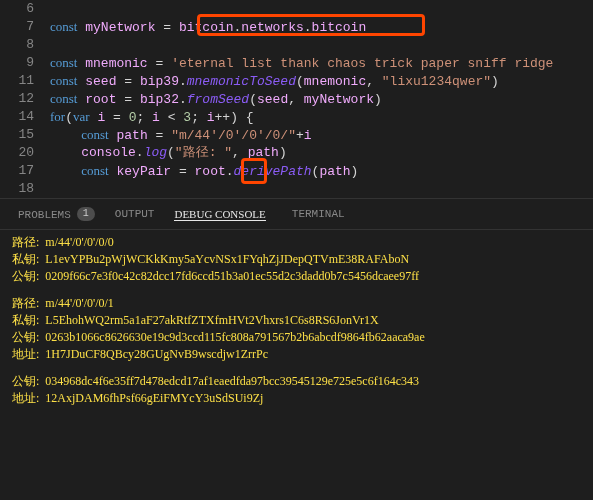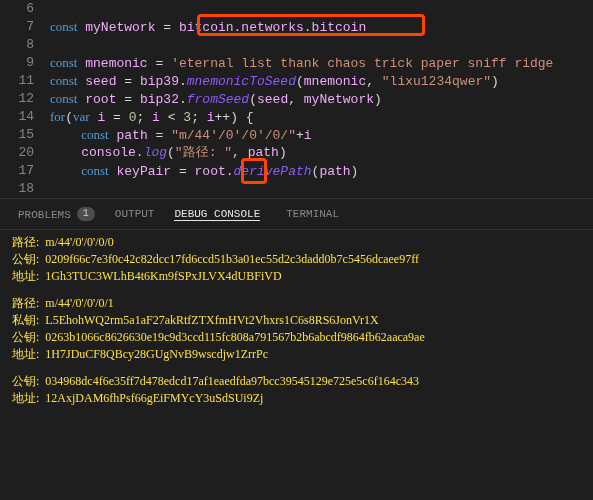--- a/index.html
+++ b/index.html
@@ -45,21 +45,21 @@
     color: #888;
     height: 32px;
   }
   .tab {
     padding: 4px 10px;
     cursor: pointer;
     display: flex;
     align-items: flex-end;
     gap: 6px;
   }
-  .tab.active { color: #e7e7e7; }
+  .tab.active { color: #e7e7e7; font-family: Liberation Serif, serif; }
   .tab.active::after {
     content: "";
     display: block;
   }
   .badge {
     background: #4d4d4d;
     color: #ccc;
     border-radius: 8px;
     padding: 0 6px;
     font-size: 10px;
@@ -142,22 +142,22 @@
     <span class="underline">DEBUG CONSOLE</span>
   </div>
   <div class="tab">
     <span>TERMINAL</span>
   </div>
 </div>
 
 <div class="console" id="console-out">
     <div class="cblock">
       <div class="cline">路径:  m/44'/0'/0'/0/0</div>
+      <div class="cline">私钥:  L1evYPBu2pWjWCKkKmy5aYcvNSx1FYqhZjJDepQTVmE38RAFAboN</div>
       <div class="cline">公钥:  0209f66c7e3f0c42c82dcc17fd6ccd51b3a01ec55d2c3dadd0b7c5456dcaee97ff</div>
-      <div class="cline">地址:  1Gh3TUC3WLhB4t6Km9fSPxJLVX4dUBFiVD</div>
     </div>
     <div class="cblock">
       <div class="cline">路径:  m/44'/0'/0'/0/1</div>
       <div class="cline">私钥:  L5EhohWQ2rm5a1aF27akRtfZTXfmHVt2Vhxrs1C6s8RS6JonVr1X</div>
       <div class="cline">公钥:  0263b1066c8626630e19c9d3ccd115fc808a791567b2b6abcdf9864fb62aaca9ae</div>
       <div class="cline">地址:  1H7JDuCF8QBcy28GUgNvB9wscdjw1ZrrPc</div>
     </div>
     <div class="cblock">
       <div class="cline">公钥:  034968dc4f6e35ff7d478edcd17af1eaedfda97bcc39545129e725e5c6f164c343</div>
       <div class="cline">地址:  12AxjDAM6fhPsf66gEiFMYcY3uSdSUi9Zj</div>

